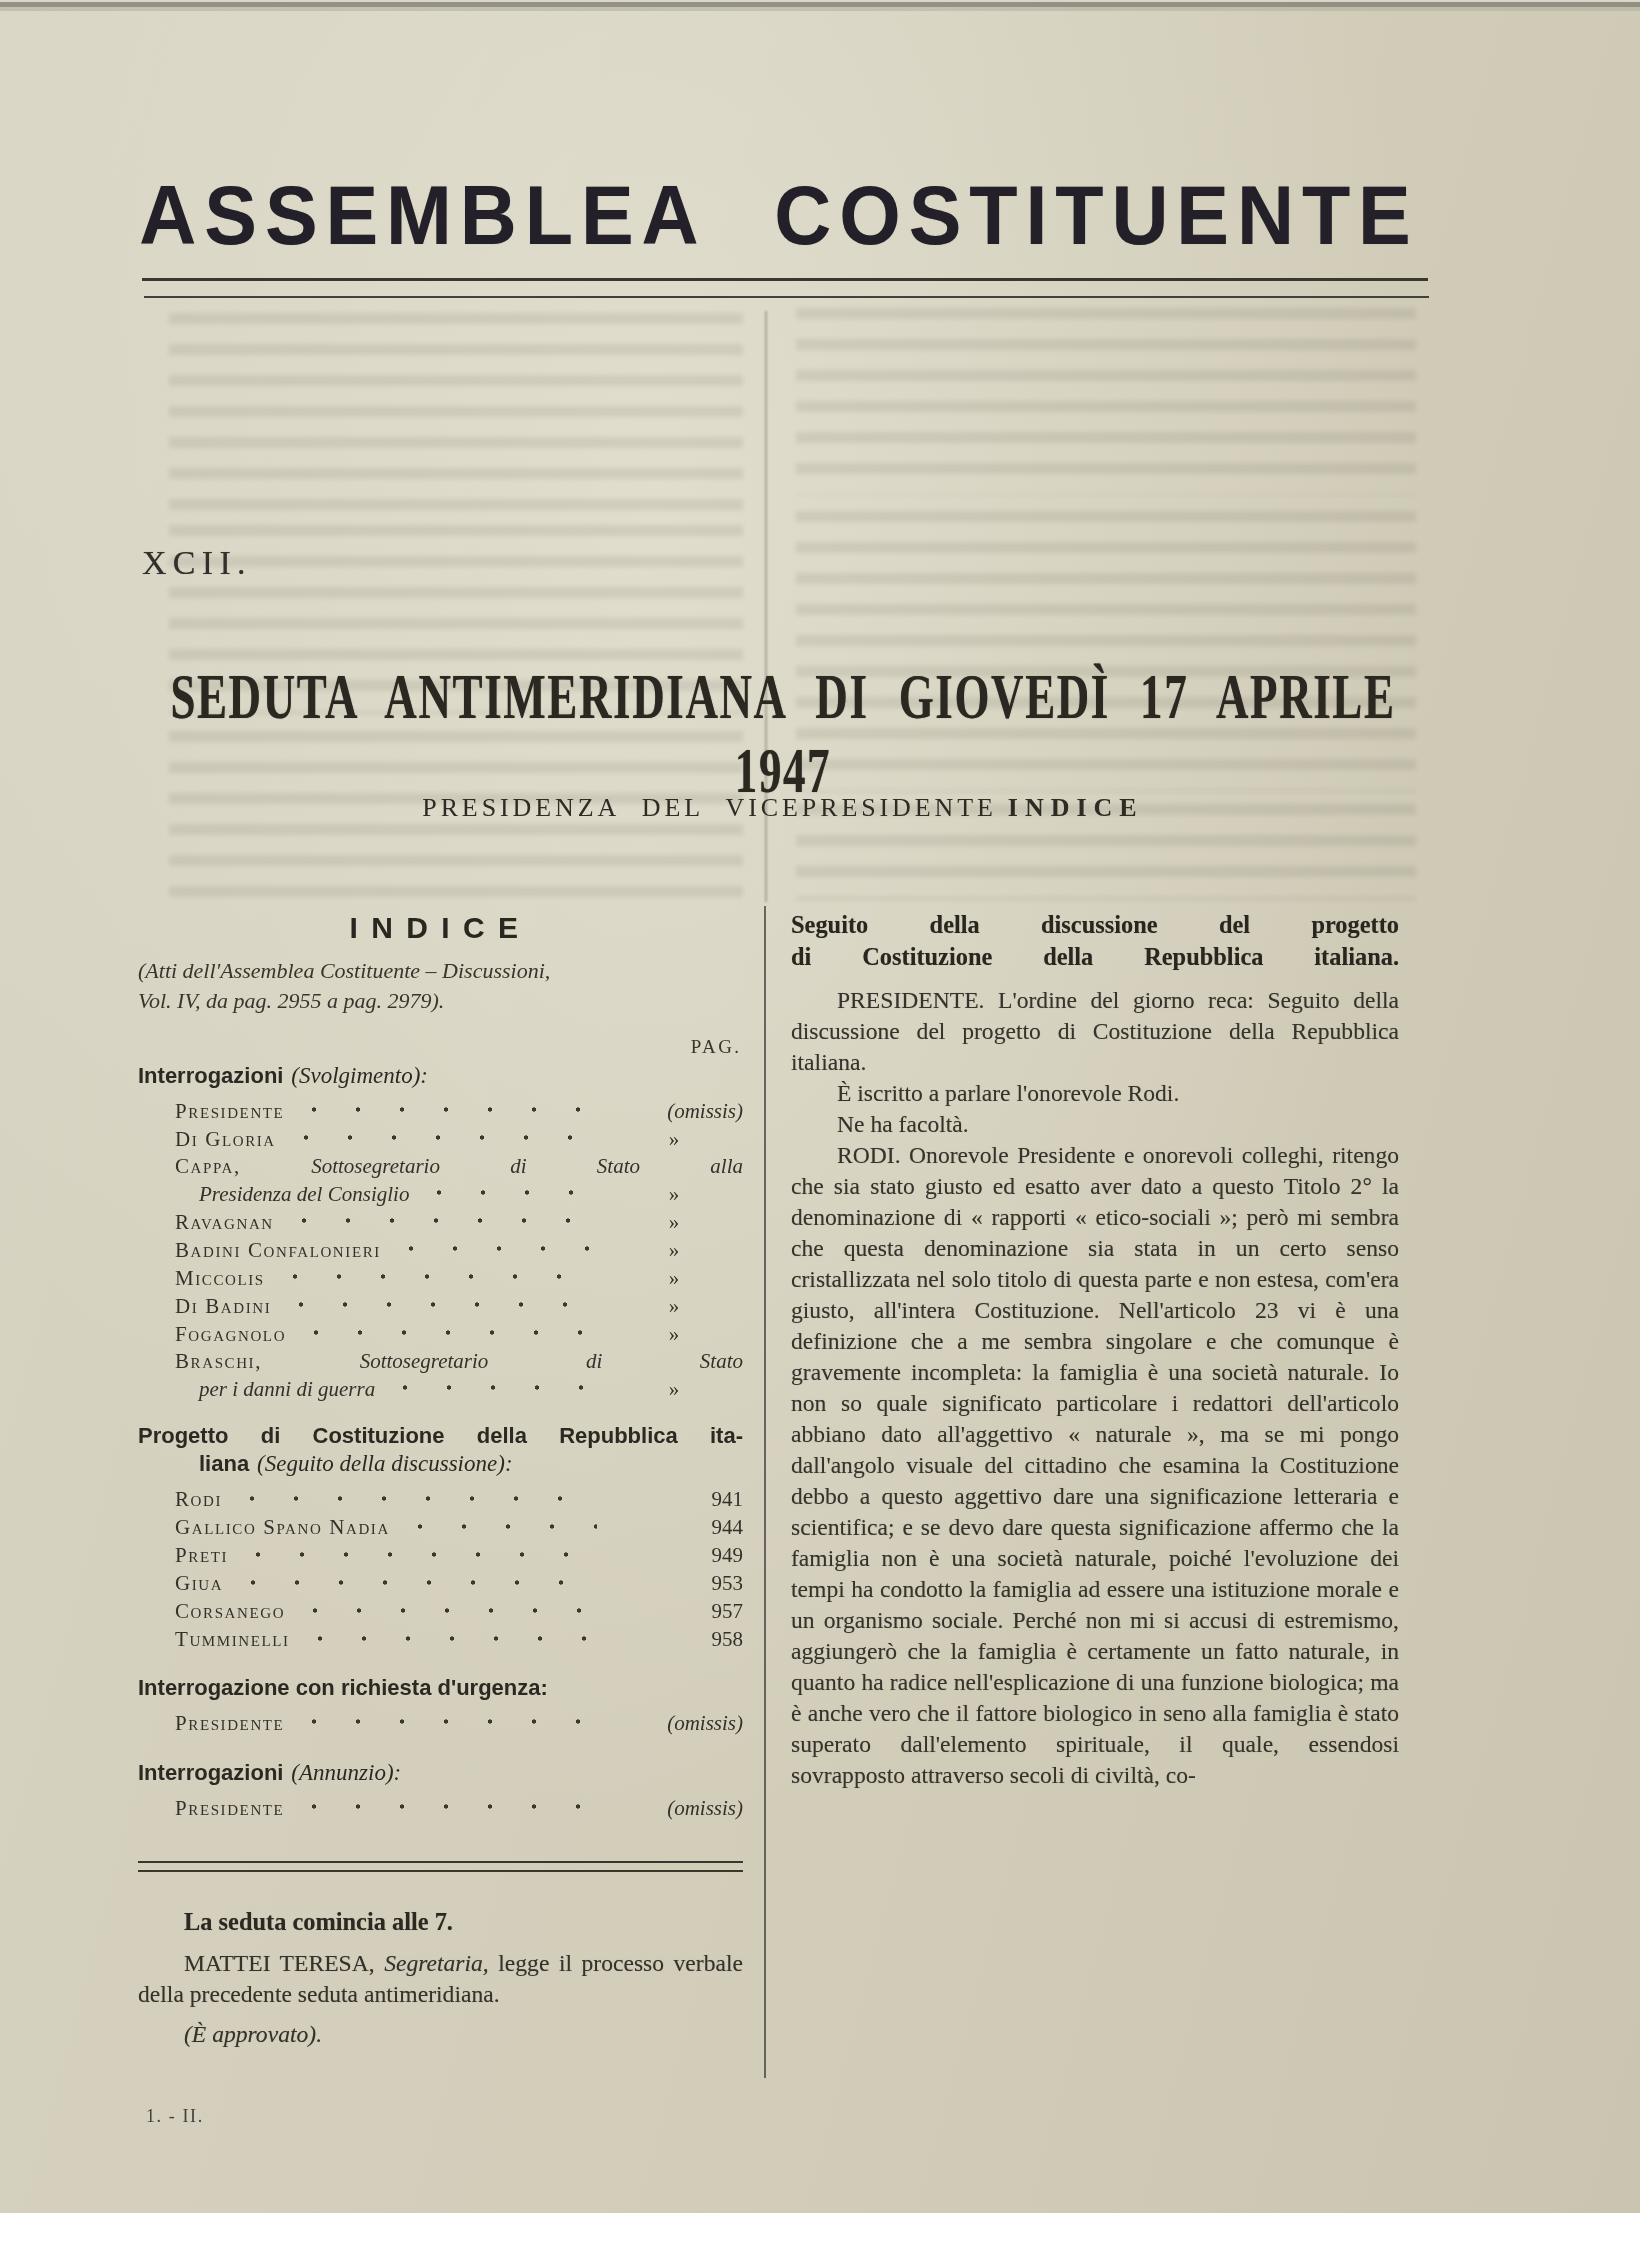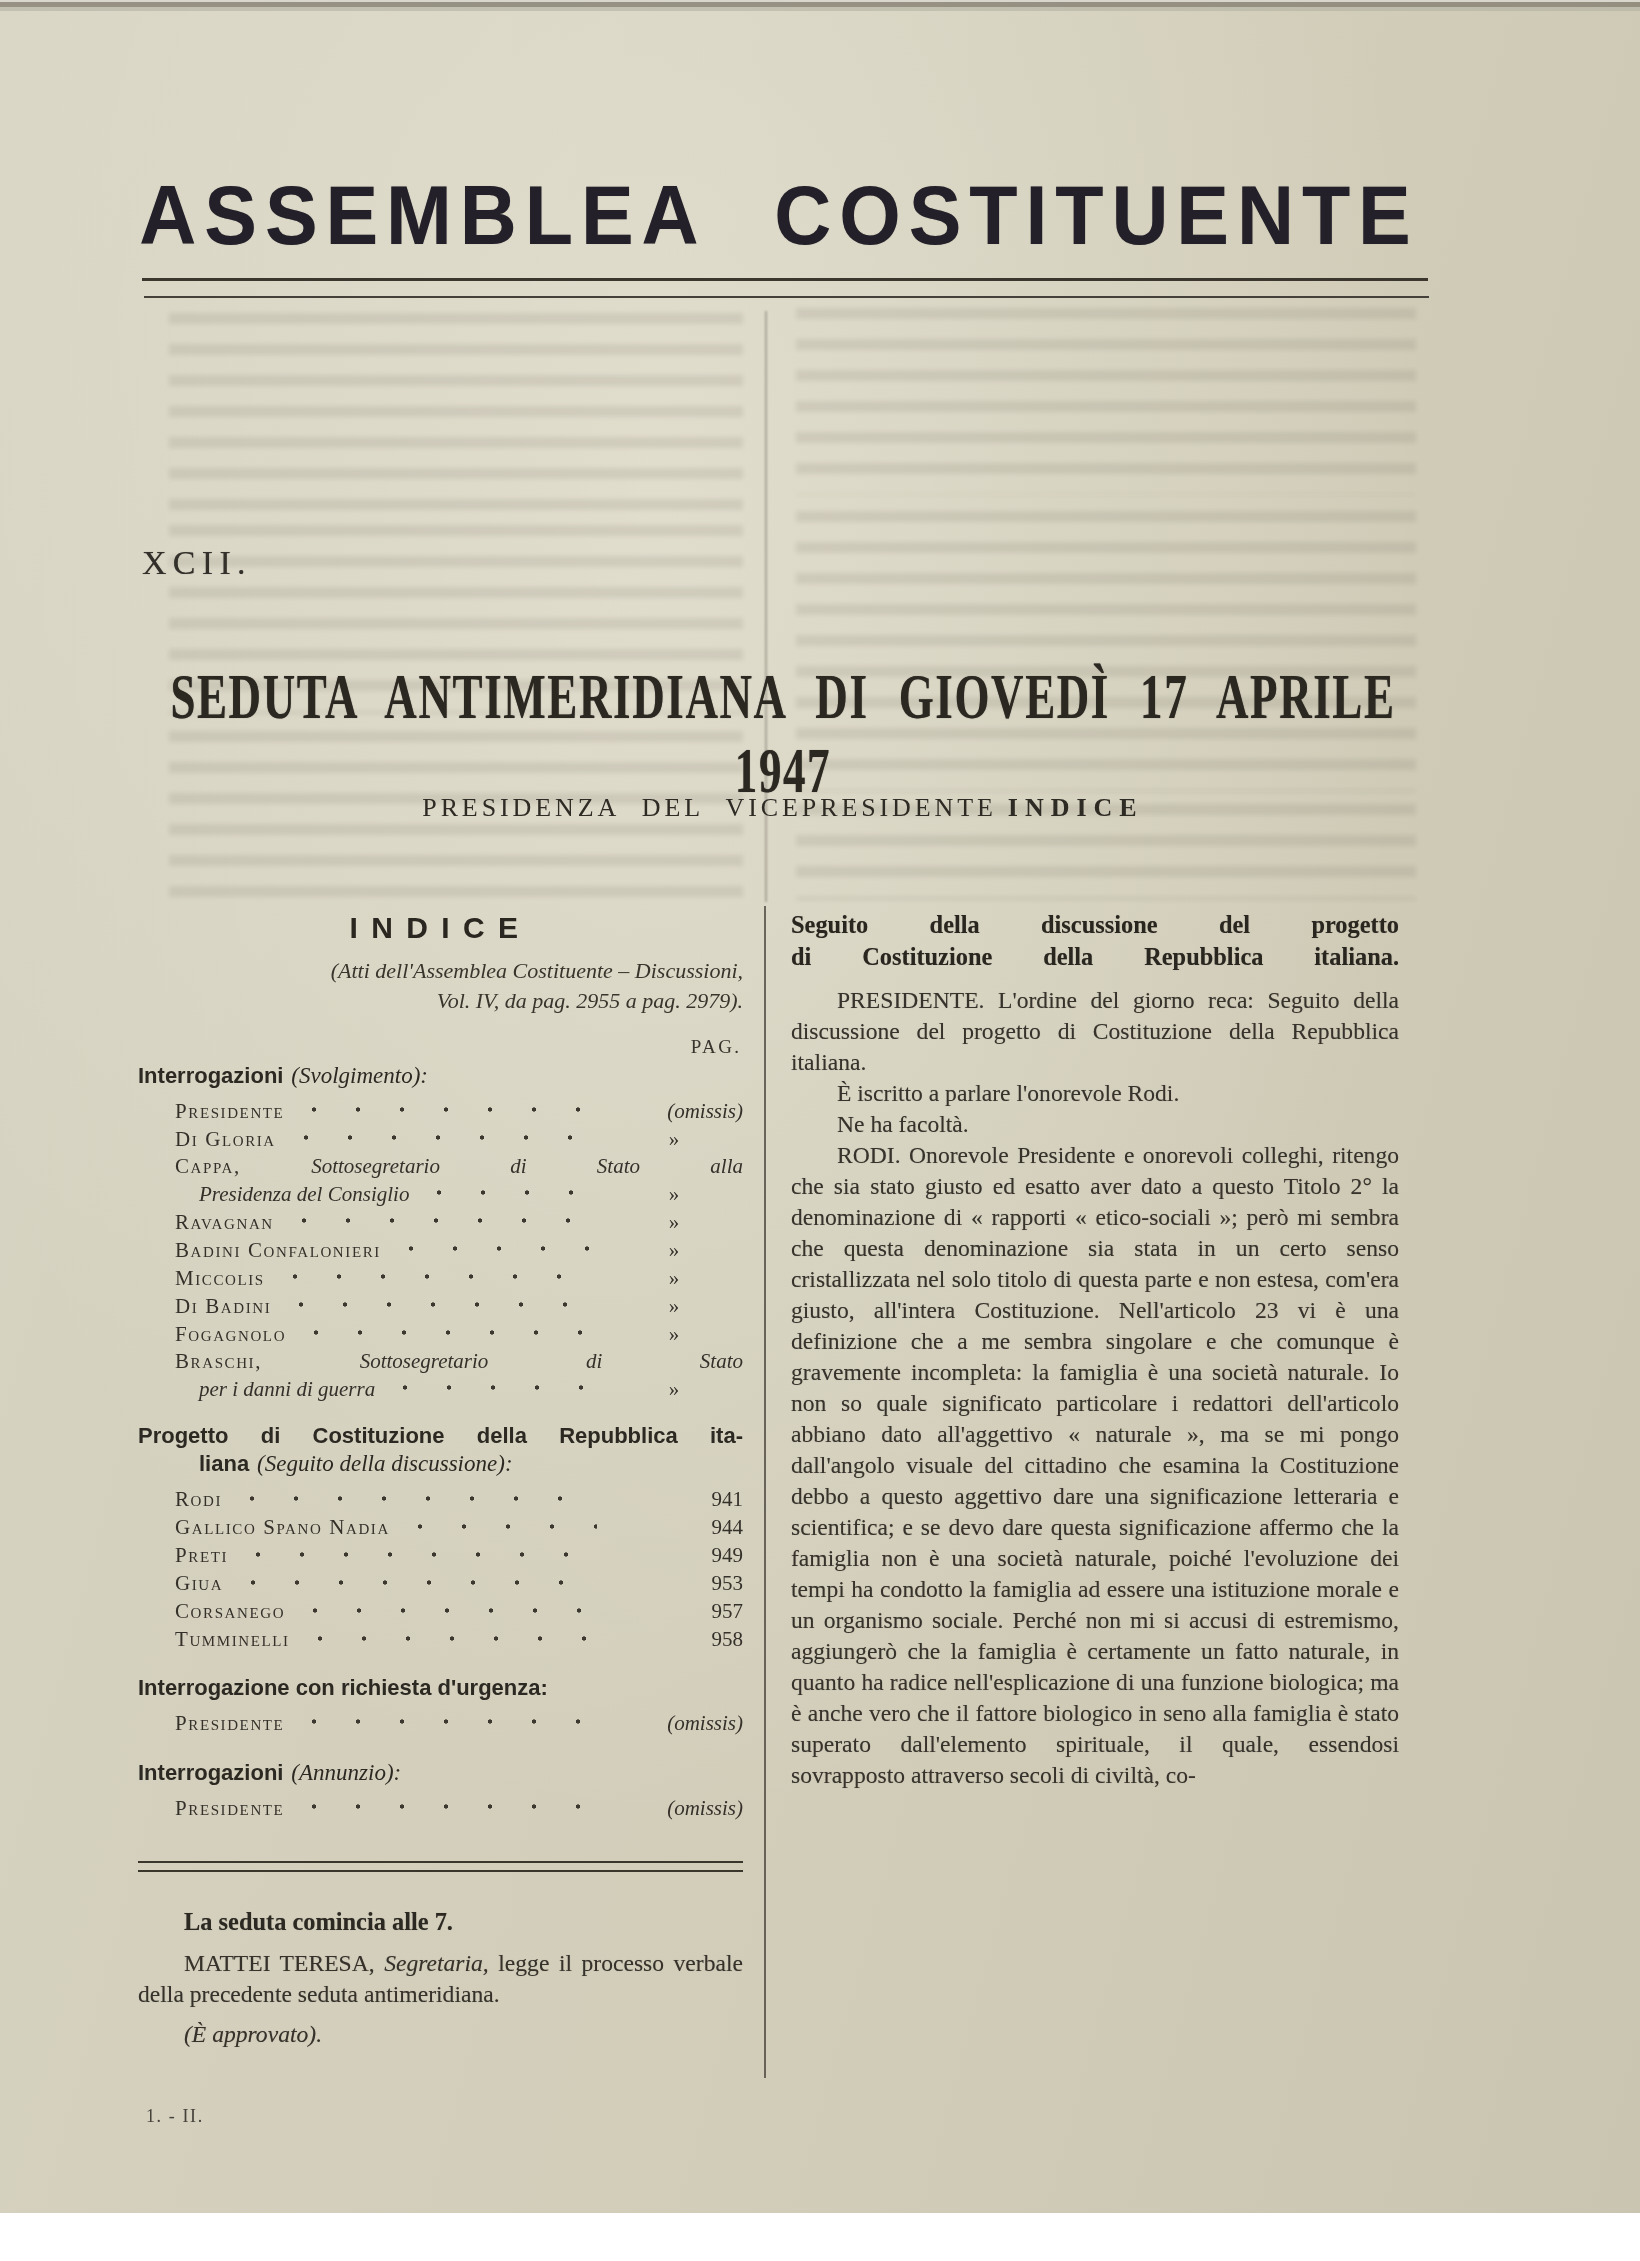--- a/index.html
+++ b/index.html
@@ -35,21 +35,21 @@
   .presidency{position:absolute;left:142px;top:793px;width:1282px;text-align:center;
     font-size:26px;letter-spacing:3.9px;word-spacing:12.6px;color:#2e2a24;}
   .presidency .pname{font-weight:bold;letter-spacing:7px;margin-left:11px;}
   
   .col-divider{position:absolute;left:764px;top:906px;width:2px;height:1172px;background:rgba(58,53,46,0.7);}
   .leftcol{position:absolute;left:138px;top:910px;width:605px;}
   .rightcol{position:absolute;left:791px;top:909px;width:608px;}
   
   .indice-title{text-align:center;font-family:"Liberation Sans",sans-serif;font-weight:bold;
     font-size:30px;letter-spacing:13.4px;color:#2a2620;line-height:35px;}
-  .indice-note{margin-top:11px;text-align:right;font-style:italic;font-size:22px;line-height:30px;color:#39342c;}
+  .indice-note{margin-top:11px;text-align:left;font-style:italic;font-size:22px;line-height:30px;color:#39342c;}
   .pag-label{margin-top:19px;text-align:right;font-size:19px;letter-spacing:2.4px;line-height:23.6px;color:#39342c;padding-right:1.6px;}
   .idx-sec-heading{font-size:23px;line-height:27px;color:#2c2822;margin-top:3.1px;}
   .idx-sec-heading .hb{font-weight:bold;font-family:"Liberation Sans",sans-serif;font-size:22px;}
   .idx-sec-heading .hi{font-style:italic;margin-left:7.9px;}
   .just{text-align:justify;text-align-last:justify;}
   .idx-rows{margin-top:7.9px;}
   .idx-row{display:flex;align-items:baseline;margin-left:37px;font-size:21px;line-height:27px;color:#35302a;}
   .idx-name{font-variant:small-caps;letter-spacing:1.6px;white-space:nowrap;}
   .idx-role{font-style:italic;}
   .leader{flex:1 1 auto;height:1em;margin:0 7.9px;

